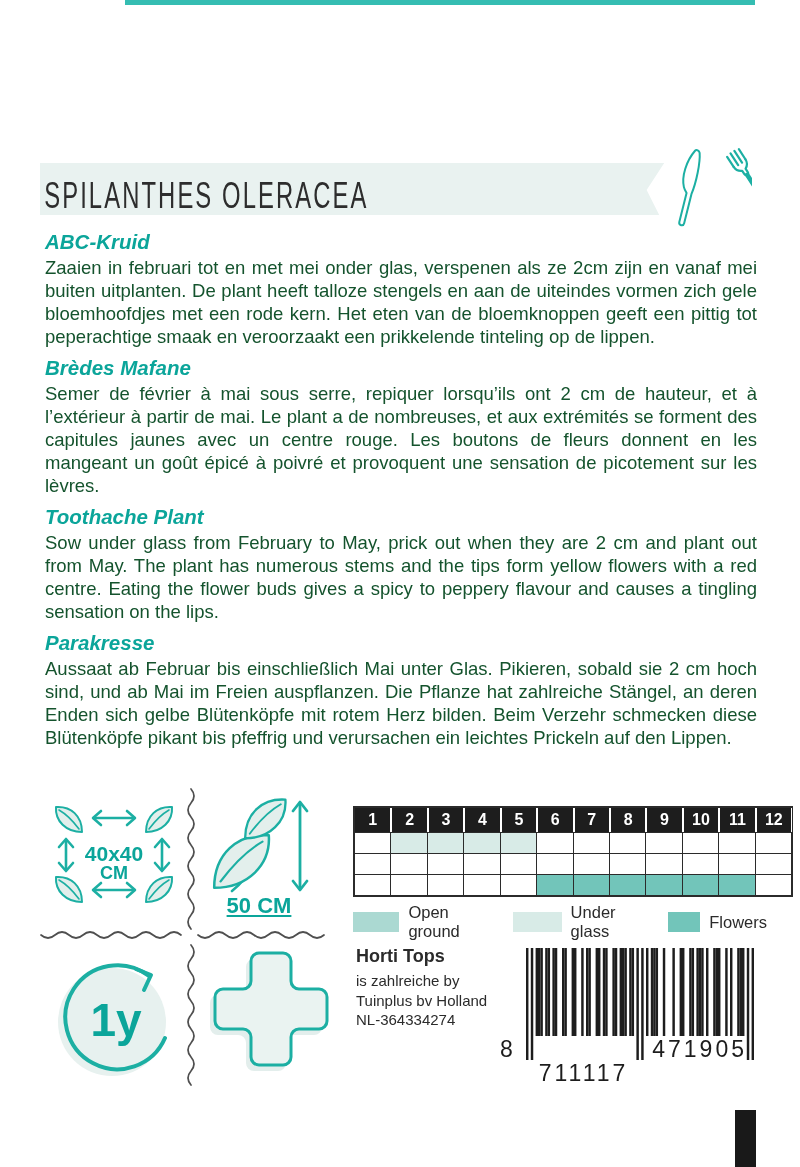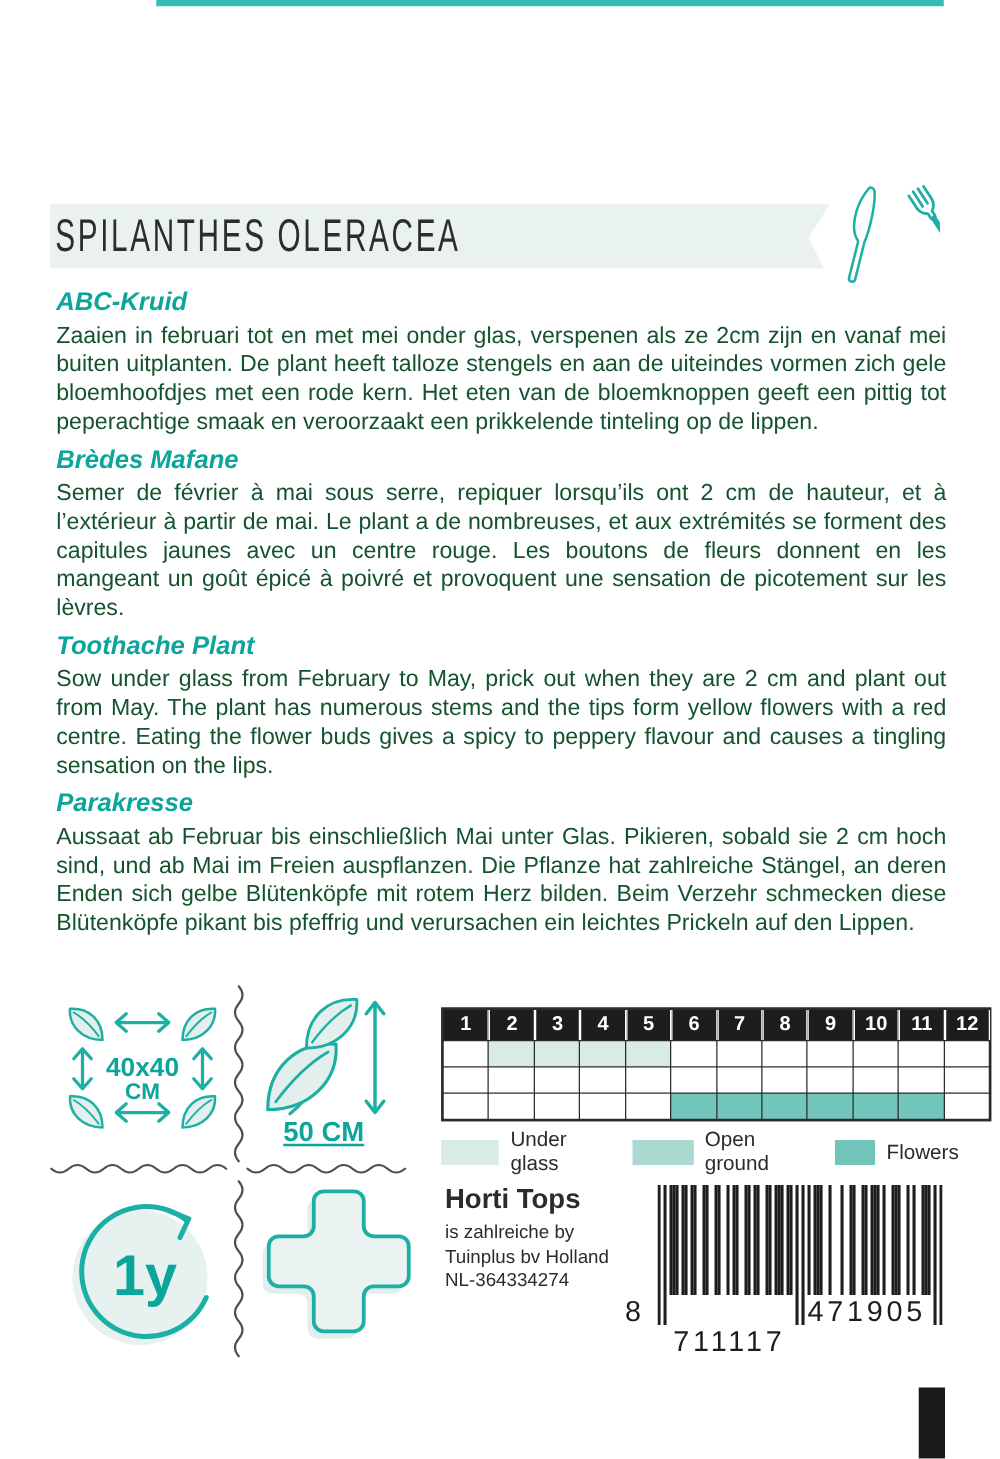--- a/index.html
+++ b/index.html
@@ -2,21 +2,21 @@
 <html><head>
 <meta charset="utf-8">
 <style>
   html,body{margin:0;padding:0;background:#fff;}
   .page{position:relative;width:800px;height:1167px;background:#ffffff;overflow:hidden;
         font-family:"Liberation Sans",sans-serif;color:#3b3b3b;}
 
   .topbar{position:absolute;left:125px;top:0;width:630px;height:5px;background:#35bdb2;}
 
   .banner{position:absolute;left:40px;top:163px;width:628px;height:52px;background:#e9f2f0;
-          display:flex;align-items:center;
+          display:flex;align-items:flex-end;
           clip-path:polygon(0 0,99.4% 0,96.6% 52%,98.6% 100%,0 100%);}
   .banner .title{font-size:34px;color:#2d2d2d;letter-spacing:3px;white-space:nowrap;
           transform:scale(0.70,1.08);transform-origin:14px center;font-weight:normal;}
 
   .cutlery{position:absolute;left:670px;top:148px;}
 
   .sections{position:absolute;left:45px;top:231px;width:712px;}
   .sec-h{margin:0 0 3px 0;font-size:20.5px;line-height:22px;font-weight:bold;color:#0ba59a;font-style:italic;}
   .sec-p{margin:0 0 9px 0;font-size:18.5px;line-height:23px;text-align:justify;color:#14532d;}
 
@@ -34,30 +34,30 @@
   .cal-h:first-child{border-left:none;}
   .cal-c{background:#ffffff;height:20px;}
   .cal-legend{display:flex;align-items:center;margin-top:6px;font-size:16.5px;color:#2b2b2b;}
   .leg-swatch{display:inline-block;width:57px;height:20px;margin-right:9px;}
   .leg-item{display:flex;align-items:center;margin-right:26px;}
   .leg-item:nth-child(2) .leg-swatch{width:60px;}
   .leg-item:nth-child(3) .leg-swatch{width:32px;}
 
   
   .dist{position:absolute;left:356px;top:946px;width:170px;color:#2b2b2b;}
-  .dist .brand{font-size:22px;font-weight:bold;margin:0 0 4px 0;}
+  .dist .brand{font-size:18px;font-weight:bold;margin:0 0 4px 0;}
   .dist .line{font-size:15px;line-height:19.5px;margin:0;}
 
   
   .barcode{position:absolute;left:500px;top:948px;width:258px;height:118px;}
   .bc-bars{position:absolute;left:26px;top:0;}
   .bc-digit{position:absolute;color:#1d1d1d;font-size:23px;top:88px;}
   .bc-lead{left:0px;}
   .bc-g1{left:33px;width:101px;text-align:center;letter-spacing:3px;margin-top:24px;}
-  .bc-g2{left:146px;width:101px;text-align:left;letter-spacing:3px;}
+  .bc-g2{left:146px;width:101px;text-align:right;letter-spacing:3px;}
 
   .corner-rect{position:absolute;left:735px;top:1110px;width:21px;height:57px;background:#191919;}
 
   .teal-stroke{stroke:#1cafa3;fill:none;stroke-linecap:round;stroke-linejoin:round;}
   .icon-text{fill:#0ba59a;font-weight:bold;font-family:"Liberation Sans",sans-serif;}
 </style>
 </head>
 <body>
 
 <div class="page">
@@ -196,26 +196,26 @@
         <div class="cal-c" style="background: rgb(114, 197, 186);"></div>
         <div class="cal-c" style="background: rgb(114, 197, 186);"></div>
         <div class="cal-c" style="background: rgb(114, 197, 186);"></div>
         <div class="cal-c" style="background: rgb(114, 197, 186);"></div>
         <div class="cal-c" style="background: rgb(114, 197, 186);"></div>
         <div class="cal-c" style="background: rgb(114, 197, 186);"></div>
         <div class="cal-c"></div>
       </div>
     <div class="cal-legend" id="cal-legend">
         <span class="leg-item">
+          <span class="leg-swatch" style="background: rgb(171, 217, 210);"></span>
+          <span>Open ground</span>
+        </span>
+        <span class="leg-item">
           <span class="leg-swatch" style="background: rgb(216, 235, 231);"></span>
           <span>Under glass</span>
-        </span>
-        <span class="leg-item">
-          <span class="leg-swatch" style="background: rgb(171, 217, 210);"></span>
-          <span>Open ground</span>
         </span>
         <span class="leg-item">
           <span class="leg-swatch" style="background: rgb(114, 197, 186);"></span>
           <span>Flowers</span>
         </span>
       </div>
   </div>
 
   <svg class="svg-abs" style="left:52px;top:950px;" width="132" height="132" viewBox="0 0 132 132">
     <circle cx="60" cy="72" r="54" fill="#e7f1ef"></circle>

